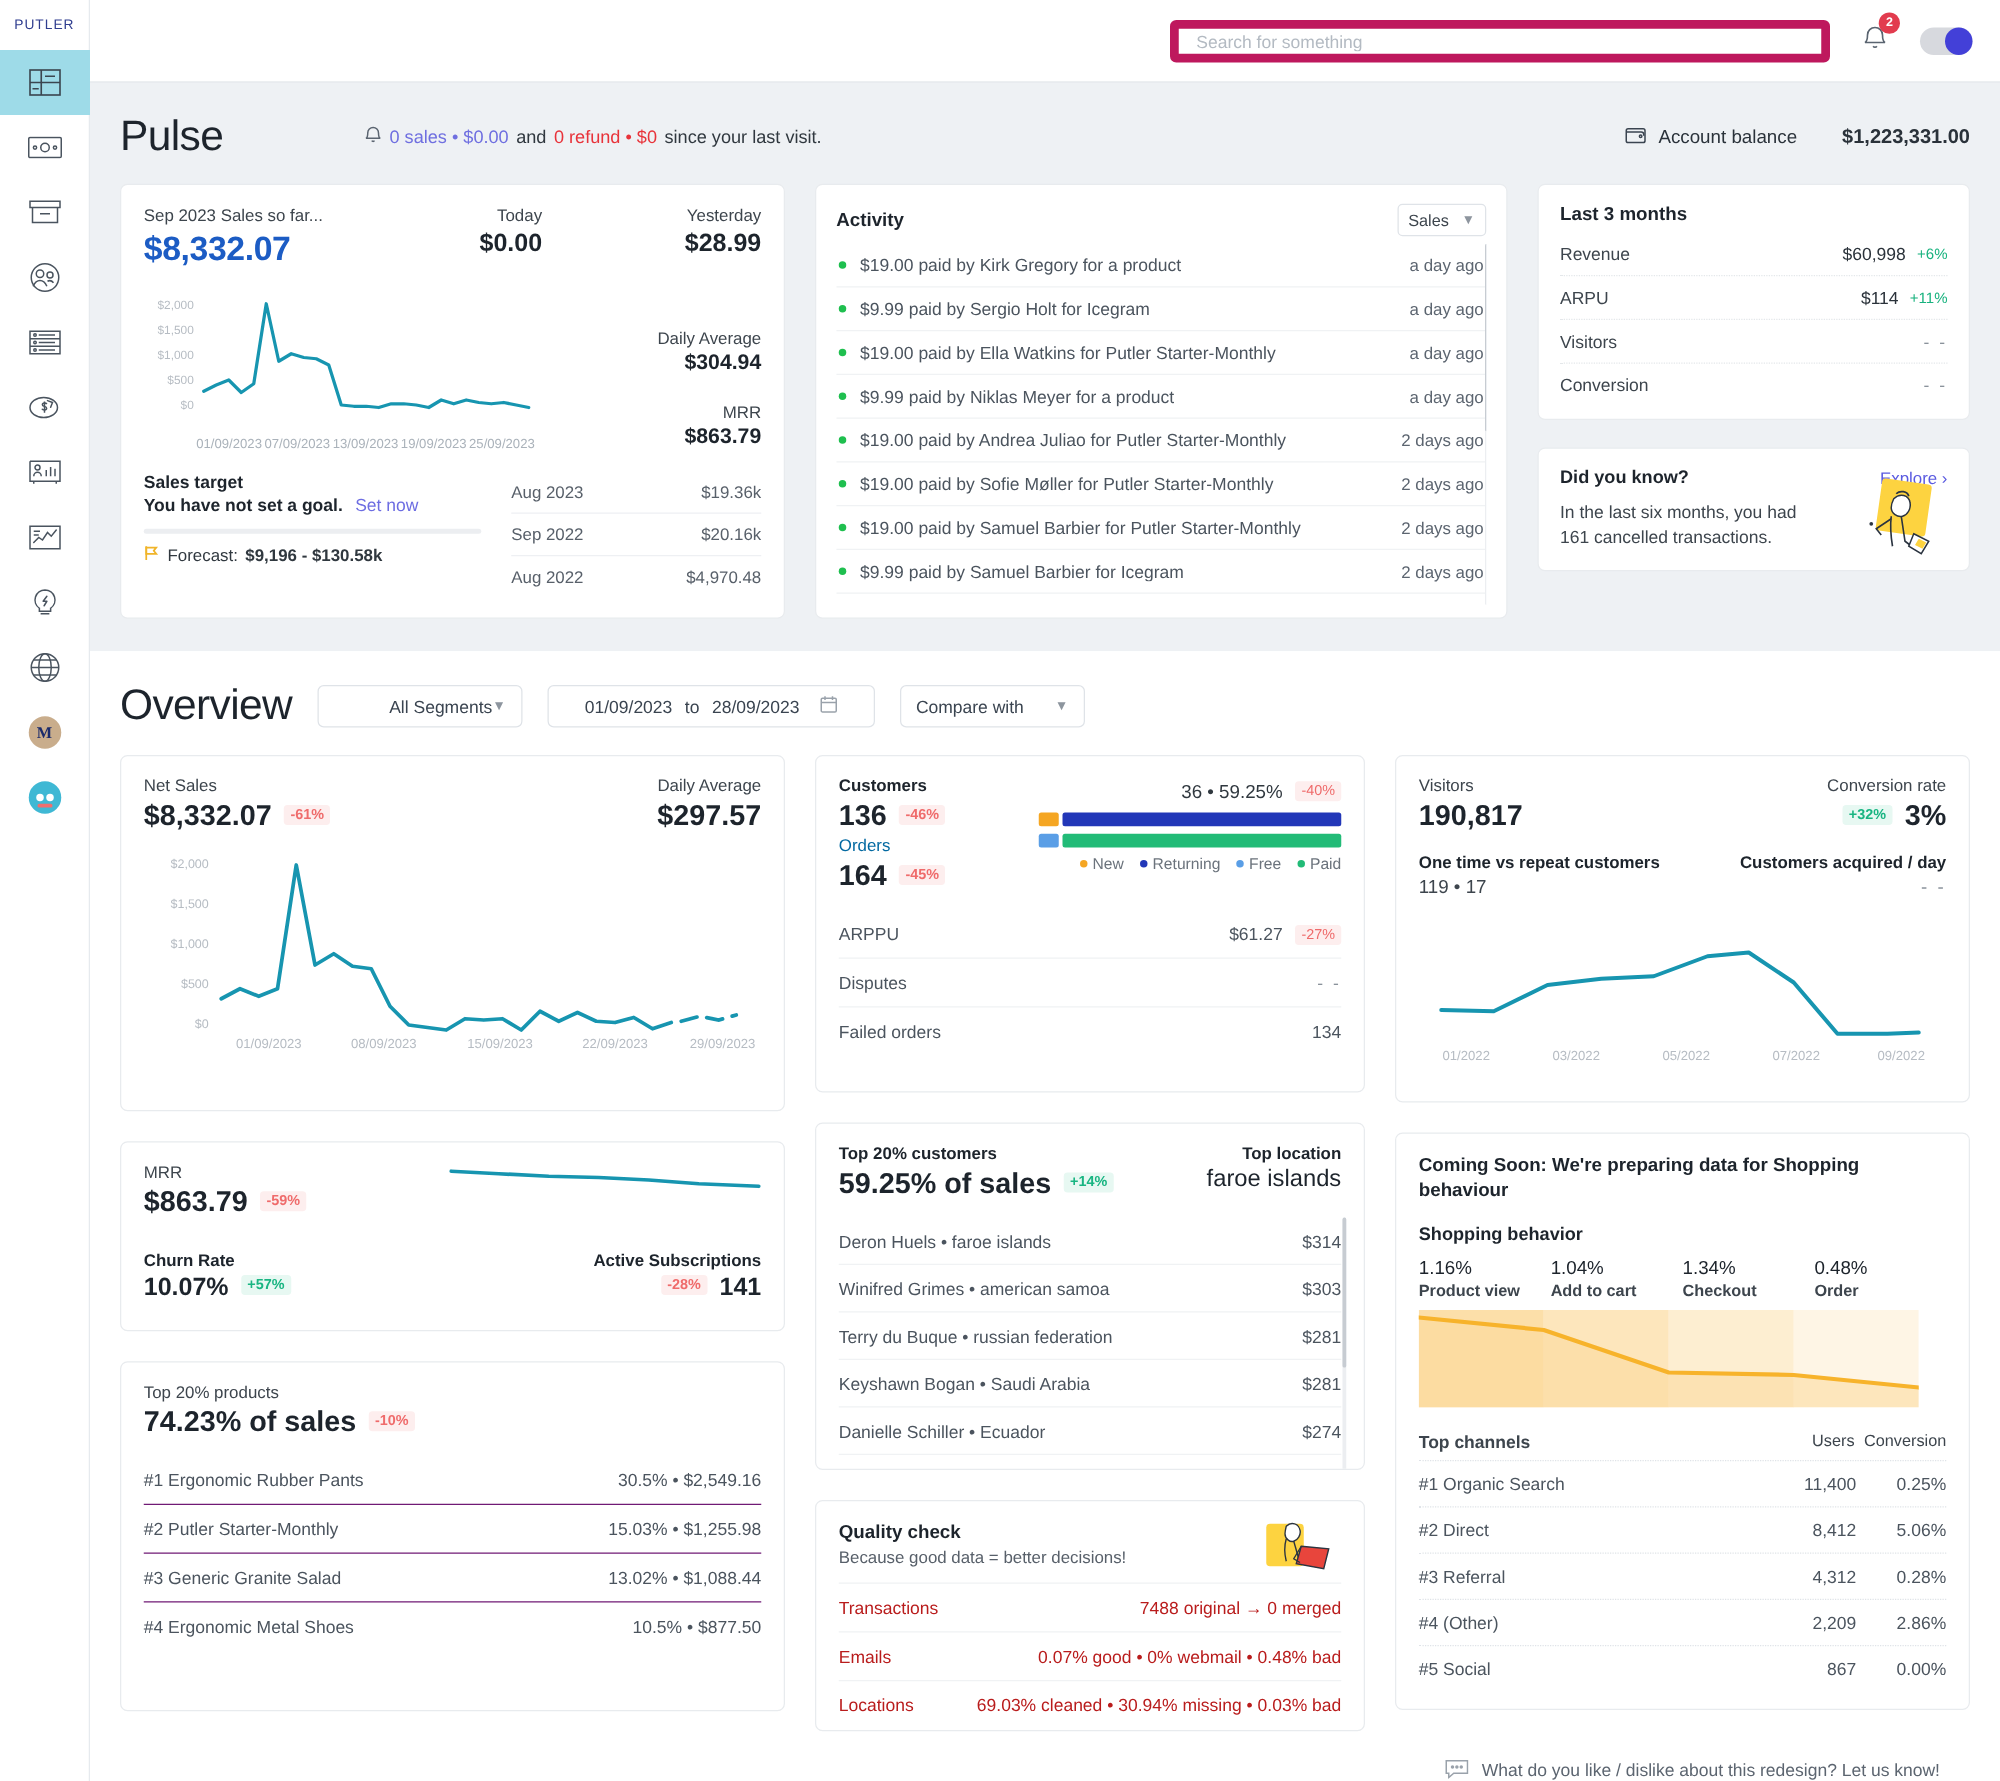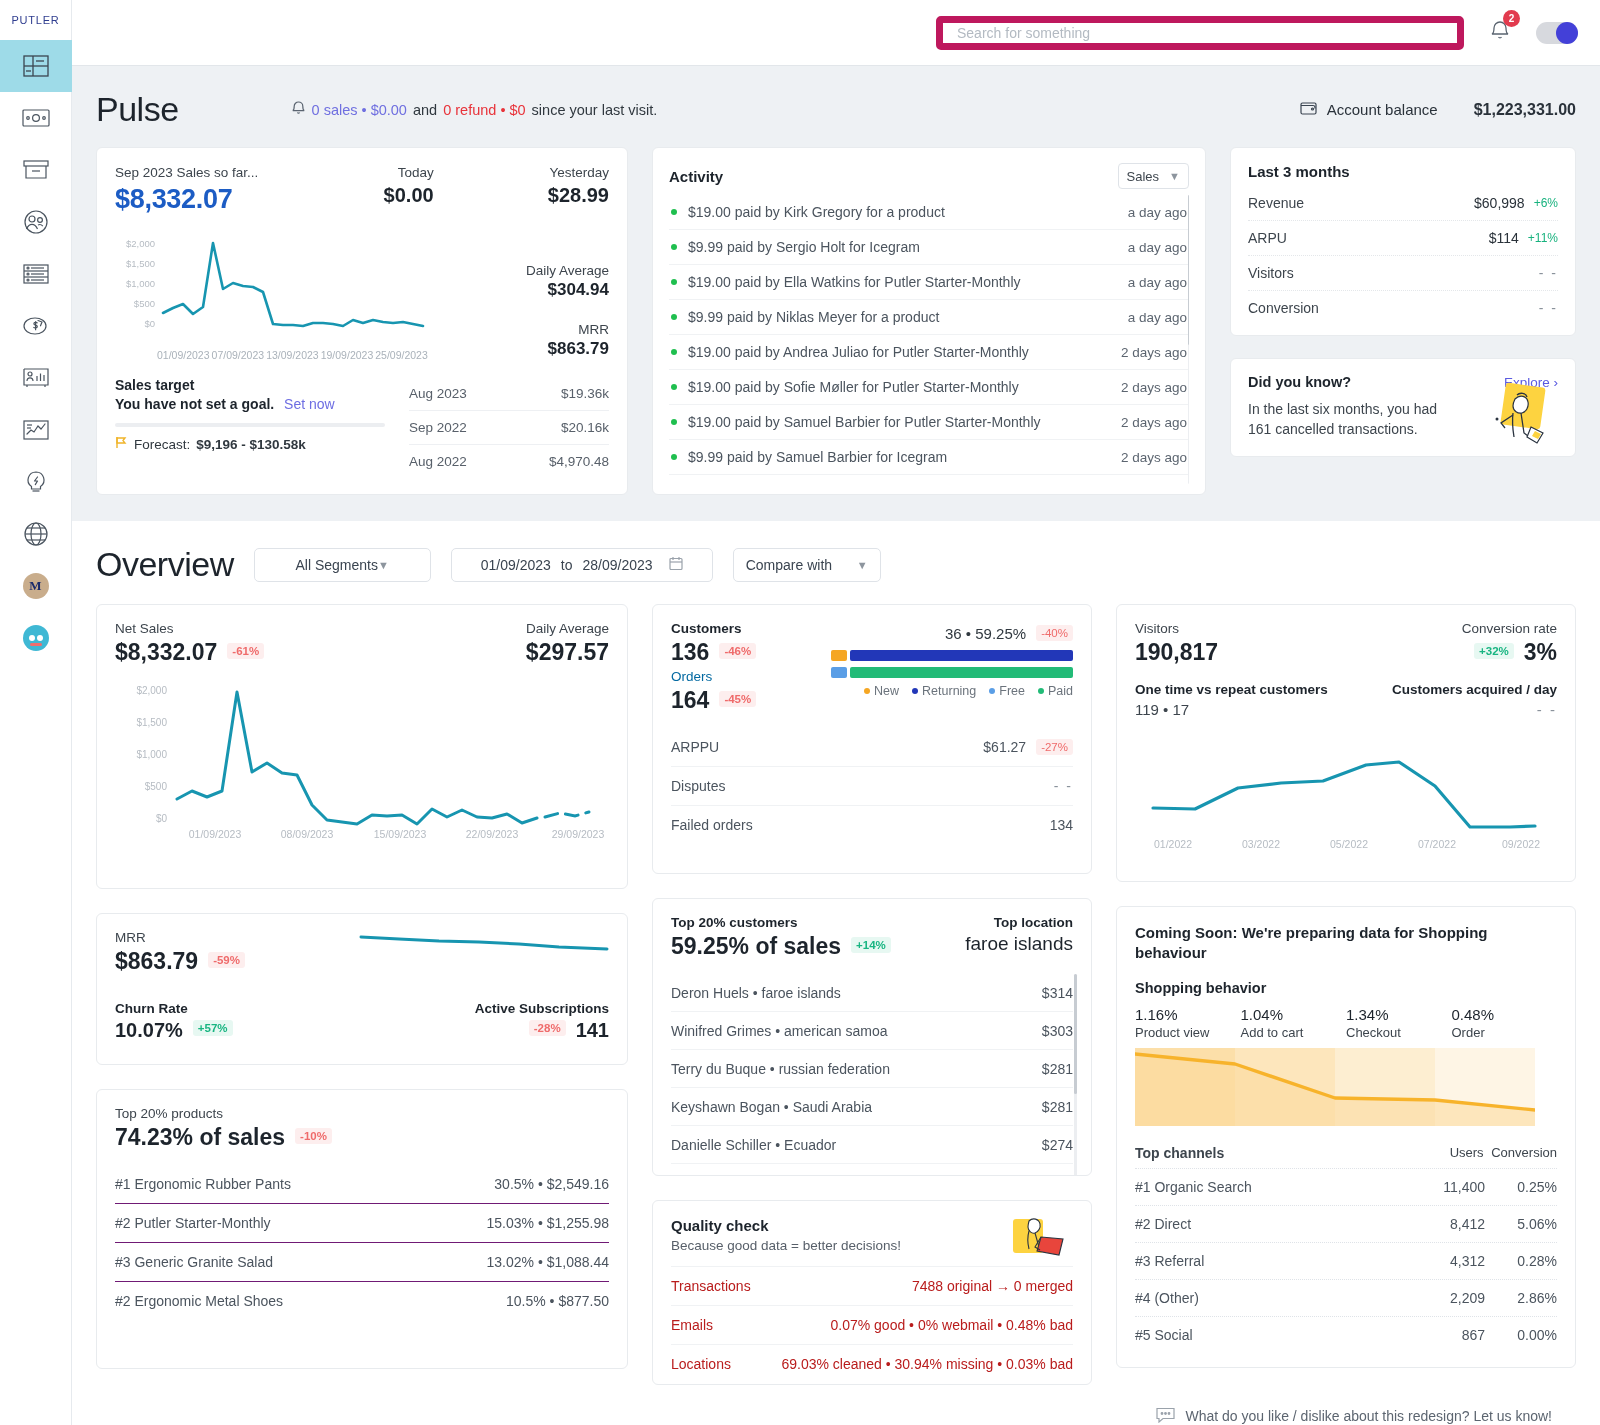--- a/index.html
+++ b/index.html
@@ -165,21 +165,21 @@
   .explore { color:#5a5ae0; font-size:13.5px;}
   .dyk-body { font-size: 14px; color:#3d454d; line-height:1.45; margin-top: 9px; max-width: 210px;}
 
   
   .overview-section { padding: 0 24px 8px 24px; background:#fff; flex:1;}
   .ov-head { display:flex; align-items:center; gap: 20px; padding: 24px 0 20px 0;}
   .ctl {
     height: 34px; border: 1px solid #dfe3e8; border-radius: 5px; background:#fff;
     display:flex; align-items:center; padding: 0 12px; font-size: 14px; color:#3a4450;
   }
-  .ctl.seg { width: 177px; justify-content: center; }
+  .ctl.seg { width: 164px; justify-content: flex-end; }
   .ctl.date { width: 262px; gap: 10px; justify-content:center;}
   .ctl.cmp { width: 148px; justify-content: space-between; }
   .chev { color:#8d959e; font-size: 11px;}
 
   .ov-grid { display: grid; grid-template-columns: 532px 440px 1fr; gap: 24px; align-items: start;}
   .col { display:flex; flex-direction: column; gap: 24px;}
 
   .ns-card { padding: 16px 18px 12px 18px; height: 285px; display:flex; flex-direction:column;}
   .row-between { display:flex; justify-content:space-between; align-items:flex-start;}
   .pill-down { background:#fdeeee; color:#ef6b6b; font-size:11.5px; padding:2px 5px; border-radius:3px; margin-left:10px; vertical-align: 5px;}
@@ -216,21 +216,21 @@
 
   .vis-card { padding: 16px 18px 10px 18px; height: 278px; display:flex; flex-direction:column;}
   .vis-chart { flex:1; position:relative; margin-top: 6px;}
 
   .shop-card { padding: 16px 18px 14px 18px; }
   .shop-title { font-size: 15px; font-weight:700; color:#1d242c; line-height:1.35;}
   .shop-sub { font-size: 14.5px; font-weight:700; color:#1d242c; margin-top: 16px;}
   .funnel-labels { display:flex; margin-top: 10px;}
   .fl { flex:1; }
   .fl .p { font-size: 15px; color:#1d242c;}
-  .fl .n { font-size: 13px; color:#3d454d; margin-top:2px;}
+  .fl .n { font-size: 13px; color:#3d454d; margin-top:2px;font-weight:bold;}
   .chan-head { display:flex; justify-content:space-between; font-size:13px; color:#3d454d; padding-bottom:7px;}
   .chan-head .hl { font-weight:700; font-size:14px;}
   .chan-row { display:flex; font-size:14px; color:#4b545e; padding: 10px 0; border-top:1px dotted #dfe3e8;}
   .chan-row .nm { flex:1; }
   .chan-row .us { width: 82px; text-align:right;}
   .chan-row .cv { width: 72px; text-align:right;}
 
   .feedback { display:flex; align-items:center; gap:10px; font-size:14px; color:#5c6570; padding: 14px 24px 10px 0; justify-content:flex-end;}
 </style>
 </head>
@@ -689,21 +689,21 @@
               </div>
             <div class="prow">
                 <span>#2 Putler Starter-Monthly</span>
                 <span>15.03% • $1,255.98</span>
               </div>
             <div class="prow">
                 <span>#3 Generic Granite Salad</span>
                 <span>13.02% • $1,088.44</span>
               </div>
             <div class="prow" style="border-bottom:none;">
-                <span>#2 Ergonomic Metal Shoes</span>
+                <span>#4 Ergonomic Metal Shoes</span>
                 <span>10.5% • $877.50</span>
               </div>
           </div>
         </div>
 
         <div class="col">
           <div class="card cust-card">
             <div class="cust-top">
               <div class="cust-left">
                 <div class="lbl" style="font-weight:700;color:#1d242c;">Customers</div>

